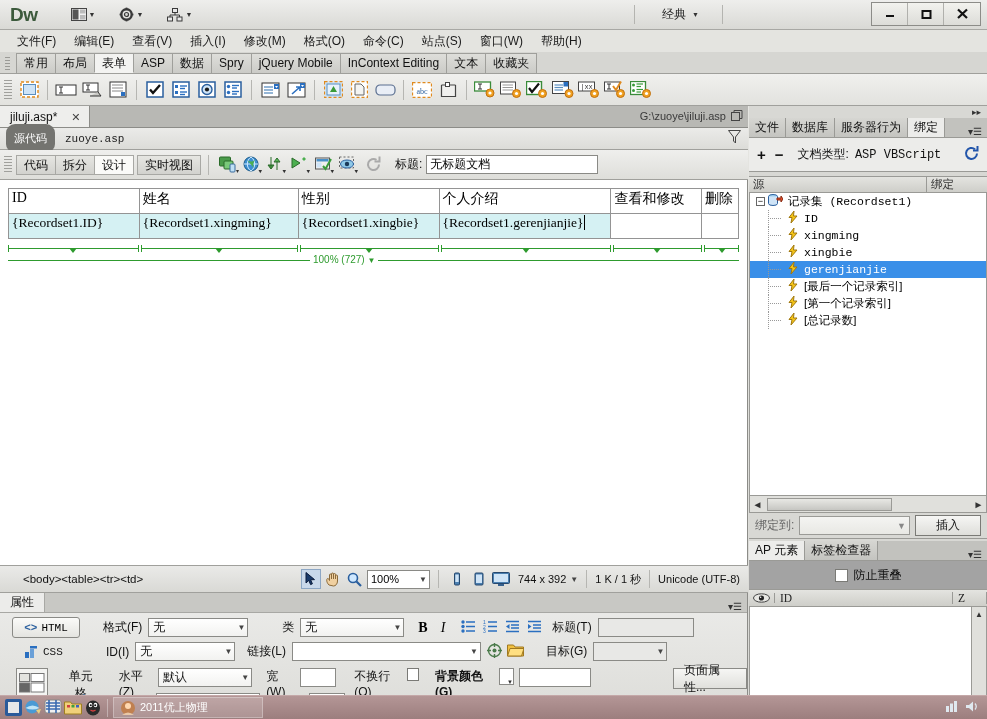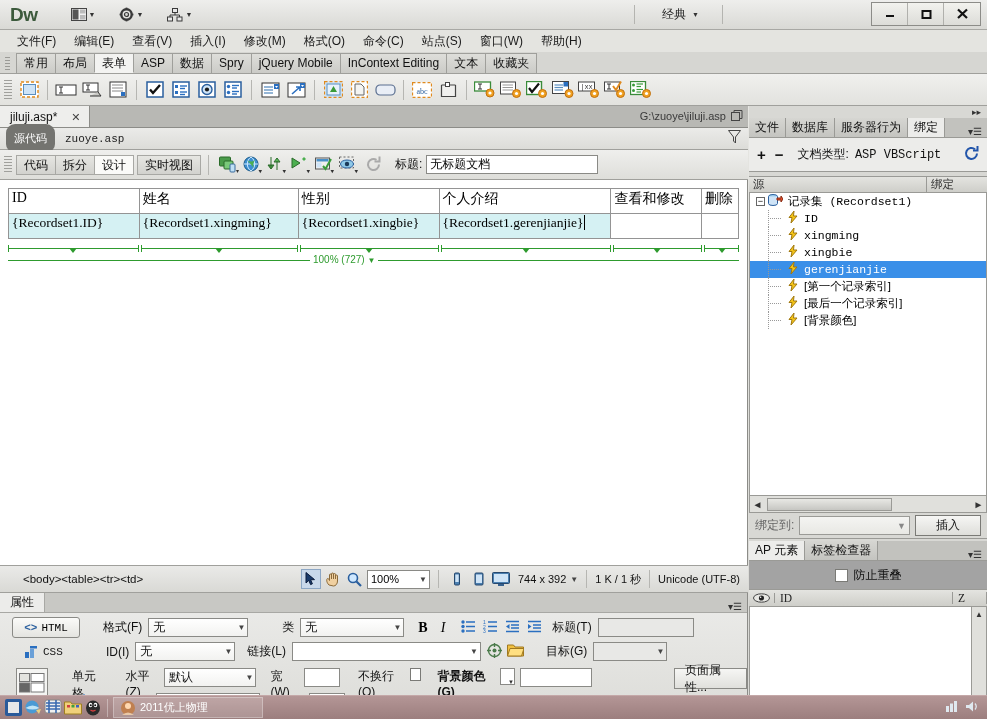--- a/index.html
+++ b/index.html
@@ -1040,21 +1040,21 @@
 
     <div class="prow" style="height:26px; align-items:flex-start; padding-top:4px;">
       <div style="margin-left:10px;width:36px;height:30px;border:1px solid #8a8a86;background:#f4f4f2;display:flex;align-items:center;justify-content:center;">
         <svg width="26" height="20" viewBox="0 0 26 20">
           <rect x="0.5" y="0.5" width="10" height="8" fill="#e4e4e0" stroke="#777"></rect>
           <rect x="12" y="0.5" width="13" height="8" fill="#fff" stroke="#777"></rect>
           <rect x="0.5" y="10" width="10" height="9" fill="#666" stroke="#777"></rect>
           <rect x="12" y="10" width="13" height="9" fill="#fff" stroke="#777"></rect>
         </svg>
       </div>
-      <span class="lbl" style="margin-left:24px;">单元格</span>
+      <span class="lbl" style="margin-left:16px;text-align:center;">单元格</span>
       <span class="lbl" style="margin-left:22px;">水平(Z)</span>
       <div class="selbox" style="width:104px;margin-left:4px;">
         <span>默认</span>
         <span class="ar">▼</span>
       </div>
       <span class="lbl" style="margin-left:14px;">宽(W)</span>
       <input class="txtbox" style="width: 36px; margin-left: 6px;" value="">
       <span class="lbl" style="margin-left:18px;">不换行(O)</span>
       <span class="cbx" style="margin-left:5px;"></span>
       <span class="lbl" style="margin-left:16px;font-weight:bold;">背景颜色(G)</span>
@@ -1167,41 +1167,41 @@
         <span>gerenjianjie</span>
       </div>
 
       <div class="tnode" style="padding-left:14px;">
         <span class="dotline"></span>
         <span style="margin-right:6px;">
           <svg width="10" height="12" viewBox="0 0 10 12">
               <path d="M6 0 L1 6.5 H4 L3 12 L9 5 H5.5 z" fill="#f5c518" stroke="#a07810"></path>
             </svg>
         </span>
-        <span style="font-family:'Liberation Sans',sans-serif;">[第一个记录索引]</span>
+        <span style="font-family:'Liberation Sans',sans-serif;">[最后一个记录索引]</span>
       </div>
 
       <div class="tnode" style="padding-left:14px;">
         <span class="dotline"></span>
         <span style="margin-right:6px;">
           <svg width="10" height="12" viewBox="0 0 10 12">
               <path d="M6 0 L1 6.5 H4 L3 12 L9 5 H5.5 z" fill="#f5c518" stroke="#a07810"></path>
             </svg>
         </span>
-        <span style="font-family:'Liberation Sans',sans-serif;">[最后一个记录索引]</span>
+        <span style="font-family:'Liberation Sans',sans-serif;">[第一个记录索引]</span>
       </div>
 
       <div class="tnode" style="padding-left:14px;">
         <span class="dotline"></span>
         <span style="margin-right:6px;">
           <svg width="10" height="12" viewBox="0 0 10 12">
               <path d="M6 0 L1 6.5 H4 L3 12 L9 5 H5.5 z" fill="#f5c518" stroke="#a07810"></path>
             </svg>
         </span>
-        <span style="font-family:'Liberation Sans',sans-serif;">[背景颜色]</span>
+        <span style="font-family:'Liberation Sans',sans-serif;">[总记录数]</span>
       </div>
     </div>
 
     <div class="hscroll">
       <div class="hs-arrow">◄</div>
       <div class="hs-thumb" style="width:125px;margin-left:2px;"></div>
       <div class="hs-arrow" style="margin-left:auto;">►</div>
     </div>
 
     <div class="bindrow">

